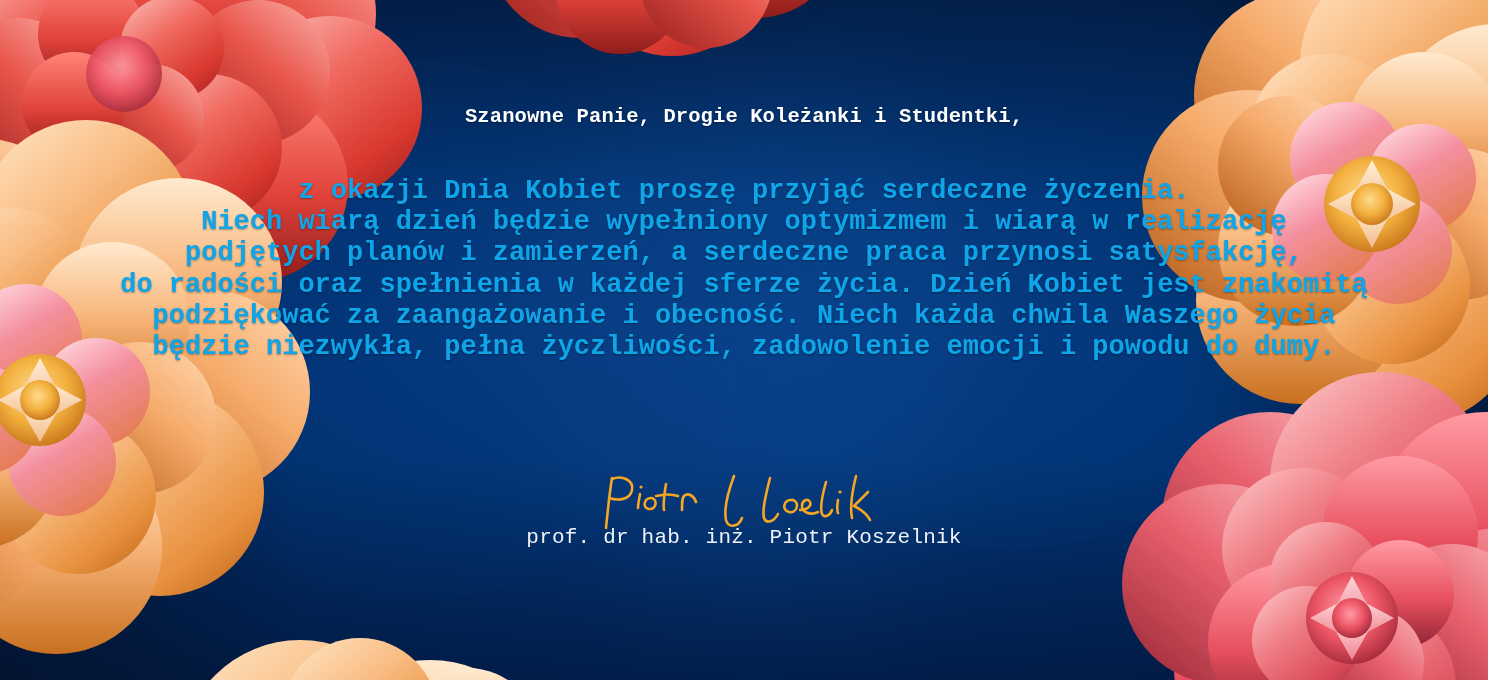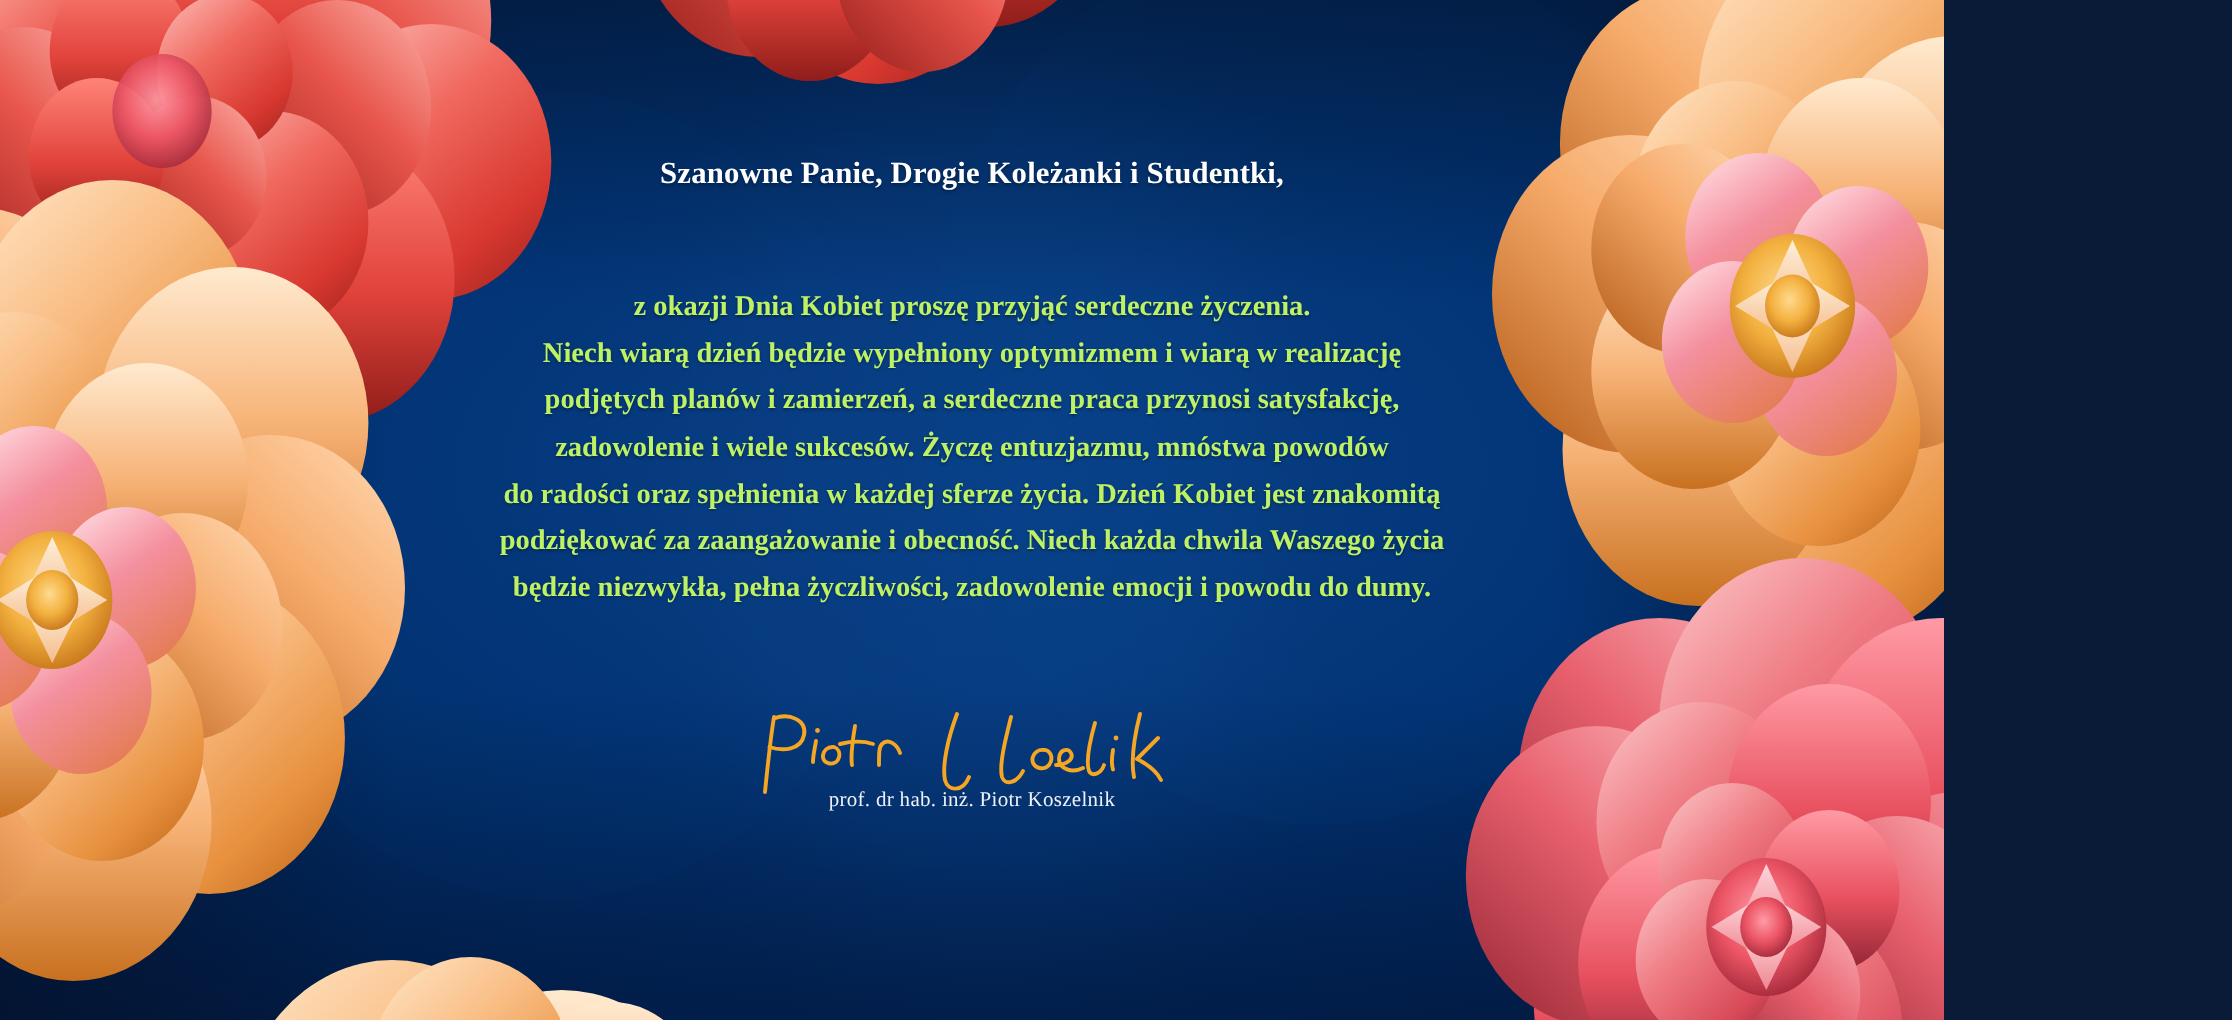--- a/index.html
+++ b/index.html
@@ -1,54 +1,53 @@
 <!DOCTYPE html>
 <html><head>
 <meta charset="utf-8">
 <style>
   html,body{margin:0;padding:0;background:#0a1b38;}
   #card{
-    position:relative;width:1296px;height:680px;overflow:hidden;
-    font-family:Liberation Serif, serif;
+    position:relative;width:1488px;height:680px;overflow:hidden;
+    font-family:Liberation Mono, monospace;
     background:#003272;
   }
   #bg{position:absolute;inset:0;width:100%;height:100%;}
   #flowers{position:absolute;inset:0;width:100%;height:100%;}
   #content{
     position:absolute;inset:0;
     display:flex;flex-direction:column;align-items:center;
     z-index:5;pointer-events:none;
   }
   #content > *{pointer-events:auto;}
 
   .greeting{
     position:absolute;top:105px;left:0;right:0;text-align:center;
     color:#ffffff;font-size:20.5px;font-weight:bold;letter-spacing:.1px;
     text-shadow:0 1px 2px rgba(0,0,0,.35);
   }
   .body-block{
     position:absolute;top:176px;left:0;right:0;text-align:center;
-    color:#bef264;font-size:19px;font-weight:bold;line-height:31.2px;
+    color:#0ea5e9;font-size:27px;font-weight:bold;line-height:31.2px;
     text-shadow:0 1px 2px rgba(0,0,0,.35);
-    margin-top:13px;
   }
   .body-block .ln{display:block;white-space:nowrap;}
 
   .sig-block{
     position:absolute;top:468px;left:0;right:0;text-align:center;
   }
   .sig-role{
     display:block;color:#e9eef6;font-size:21px;font-weight:400;
     letter-spacing:.2px;
   }
   .sig-mark{
     display:block;margin:2px auto 0;width:300px;height:62px;
   }
   .sig-name{
-    display:block;color:#eef2f8;font-size:14px;font-weight:400;
+    display:block;color:#eef2f8;font-size:21px;font-weight:400;
     letter-spacing:.2px;margin-top:-6px;
   }
 </style>
 </head>
 <body>
 
 <div id="card">
 
   <svg id="bg" viewBox="0 0 1488 680" preserveAspectRatio="none">
     <defs>
@@ -344,21 +343,20 @@
   </svg>
 
   <div id="content">
 
     <div class="greeting">Szanowne Panie, Drogie Koleżanki i Studentki,</div>
 
     <div class="body-block">
       <span class="ln">z okazji Dnia Kobiet proszę przyjąć serdeczne życzenia.</span>
       <span class="ln">Niech wiarą dzień będzie wypełniony optymizmem i wiarą w realizację</span>
       <span class="ln">podjętych planów i zamierzeń, a serdeczne praca przynosi satysfakcję,</span>
-      <span class="ln">zadowolenie i wiele sukcesów. Życzę entuzjazmu, mnóstwa powodów</span>
       <span class="ln">do radości oraz spełnienia w każdej sferze życia. Dzień Kobiet jest znakomitą</span>
       <span class="ln">podziękować za zaangażowanie i obecność. Niech każda chwila Waszego życia</span>
       <span class="ln">będzie niezwykła, pełna życzliwości, zadowolenie emocji  i powodu do dumy.</span>
     </div>
 
     <div class="sig-block">
 
       <svg class="sig-mark" viewBox="0 0 300 62">
         <g fill="none" stroke="#f5a623" stroke-width="2.6" stroke-linecap="round" stroke-linejoin="round">
 

